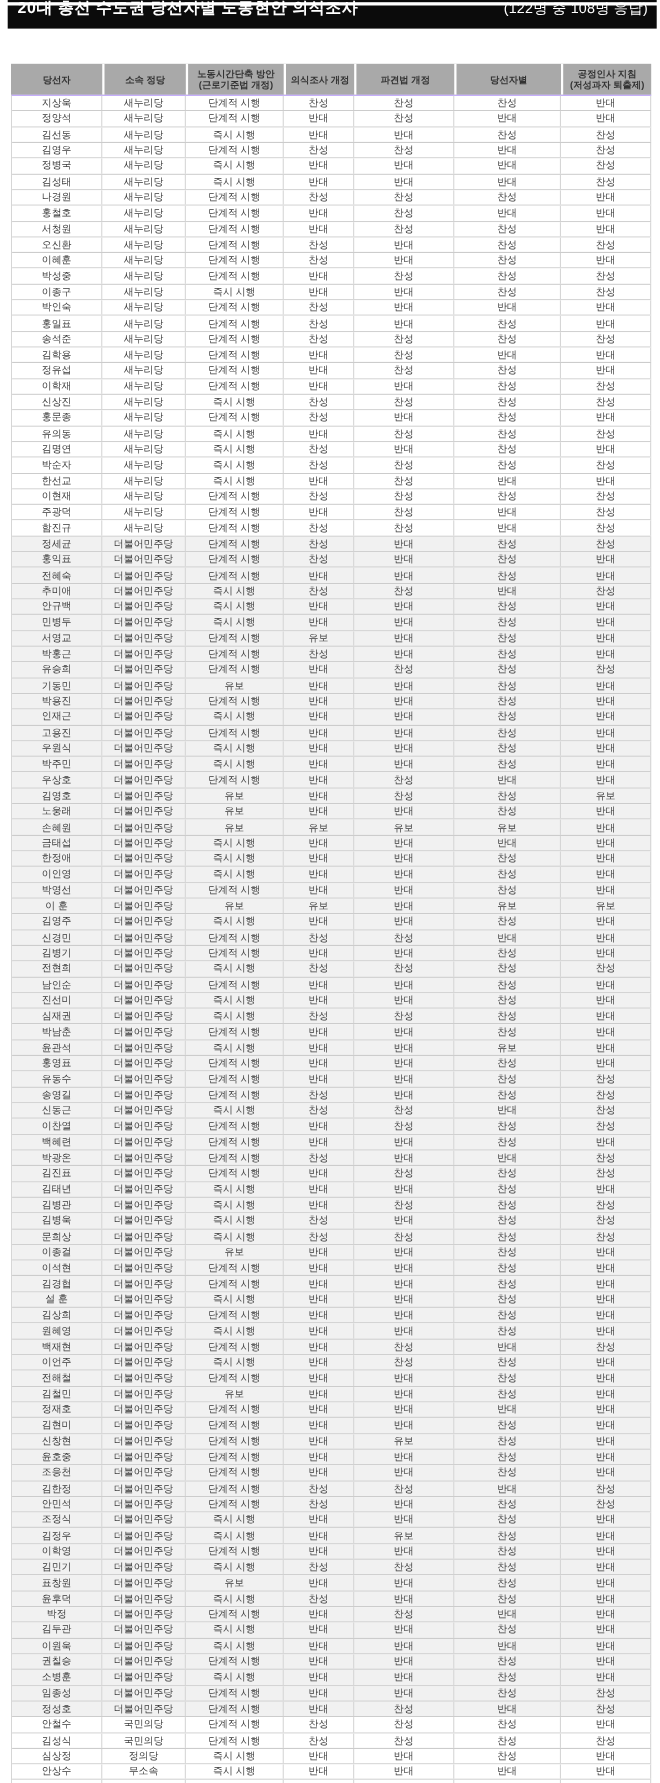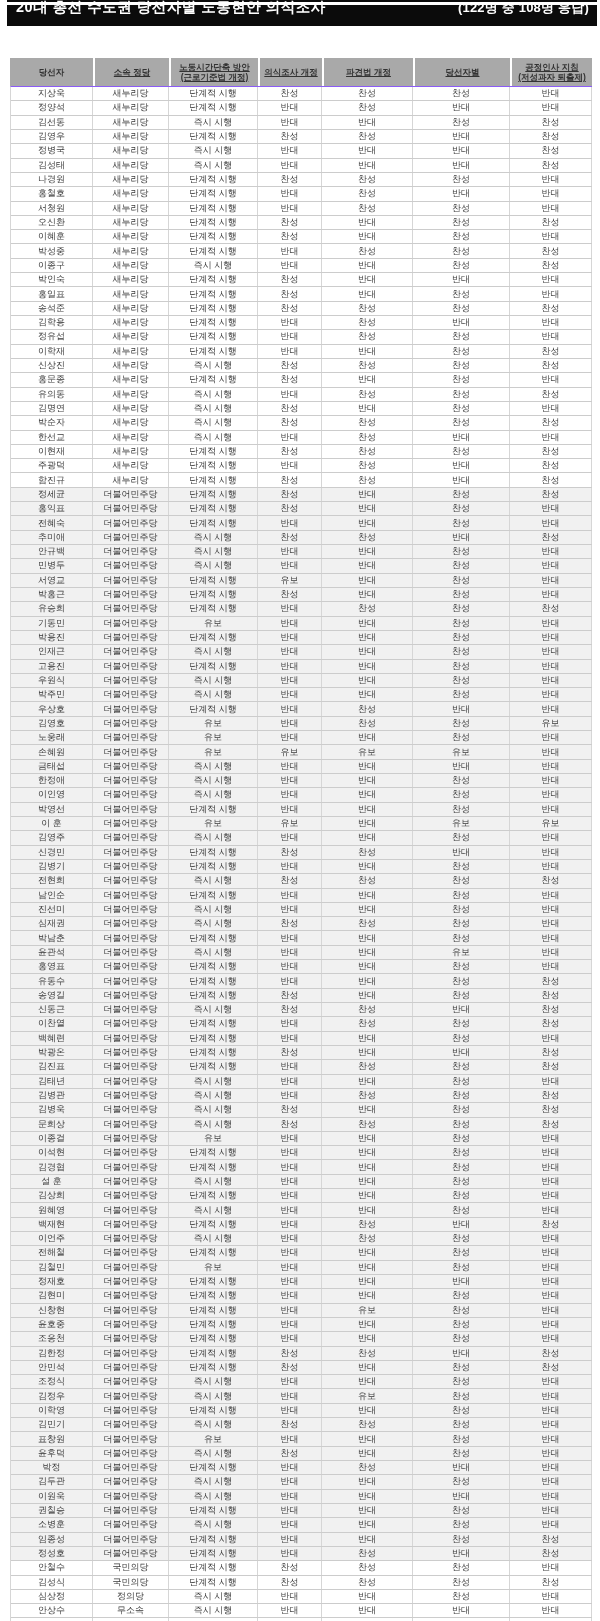--- a/index.html
+++ b/index.html
@@ -1,26 +1,26 @@
 <!DOCTYPE html>
 <html><head>
 <meta charset="utf-8">
 <style>
   html,body{margin:0;padding:0;background:#ffffff;}
   body{width:600px;height:1621px;position:relative;font-family:"Liberation Sans","DejaVu Sans",sans-serif;-webkit-font-smoothing:antialiased;}
   .top-rule{position:absolute;left:7px;top:0;width:590px;height:2px;background:#0b0b0b;}
   .title-bar{position:absolute;left:7px;top:5px;width:590px;height:21px;background:#0b0b0b;color:#ffffff;
     display:flex;align-items:center;justify-content:space-between;box-sizing:border-box;padding:0 8px 16px 9px;}
   .title-bar .ttl{font-size:14.5px;font-weight:bold;letter-spacing:0.5px;white-space:nowrap;}
-  .title-bar .note{font-size:13px;font-weight:bold;letter-spacing:0.2px;white-space:nowrap;}
+  .title-bar .note{font-size:13px;font-weight:normal;letter-spacing:0.2px;white-space:nowrap;}
   .tbl{position:absolute;left:10px;top:30px;width:582px;margin-top:28px;}
   .hdr{display:grid;grid-template-columns:83px 76px 89px 64px 91px 97px 82px;height:28px;}
   .hdr .hcell{background:#a9a9a9;color:#333333;font-size:8.5px;font-weight:bold;line-height:10px;
     display:flex;align-items:center;justify-content:center;text-align:center;white-space:pre-line;box-sizing:border-box;}
-  .hdr .hcell + .hcell{border-left:2px solid #ffffff;text-decoration:underline;}
+  .hdr .hcell + .hcell{border-left:2px solid #ffffff;}
   .body{border-top:1px solid #8b5cf6;border-left:1px solid #d6d6d6;}
   .row{display:grid;grid-template-columns:82px 76px 89px 64px 91px 97px 82px;height:14.32px;
     box-sizing:border-box;border-bottom:1px solid #cccccc;background:#ffffff;}
   .row.shaded{background:#f1f1f1;}
   .cell{font-size:9px;color:#3a3a3a;display:flex;align-items:center;justify-content:center;
     box-sizing:border-box;border-right:1px solid #d6d6d6;overflow:hidden;white-space:nowrap;}
   .bottom-rule{height:2px;background:#9a9a9a;}
 </style>
 </head>
 <body>

